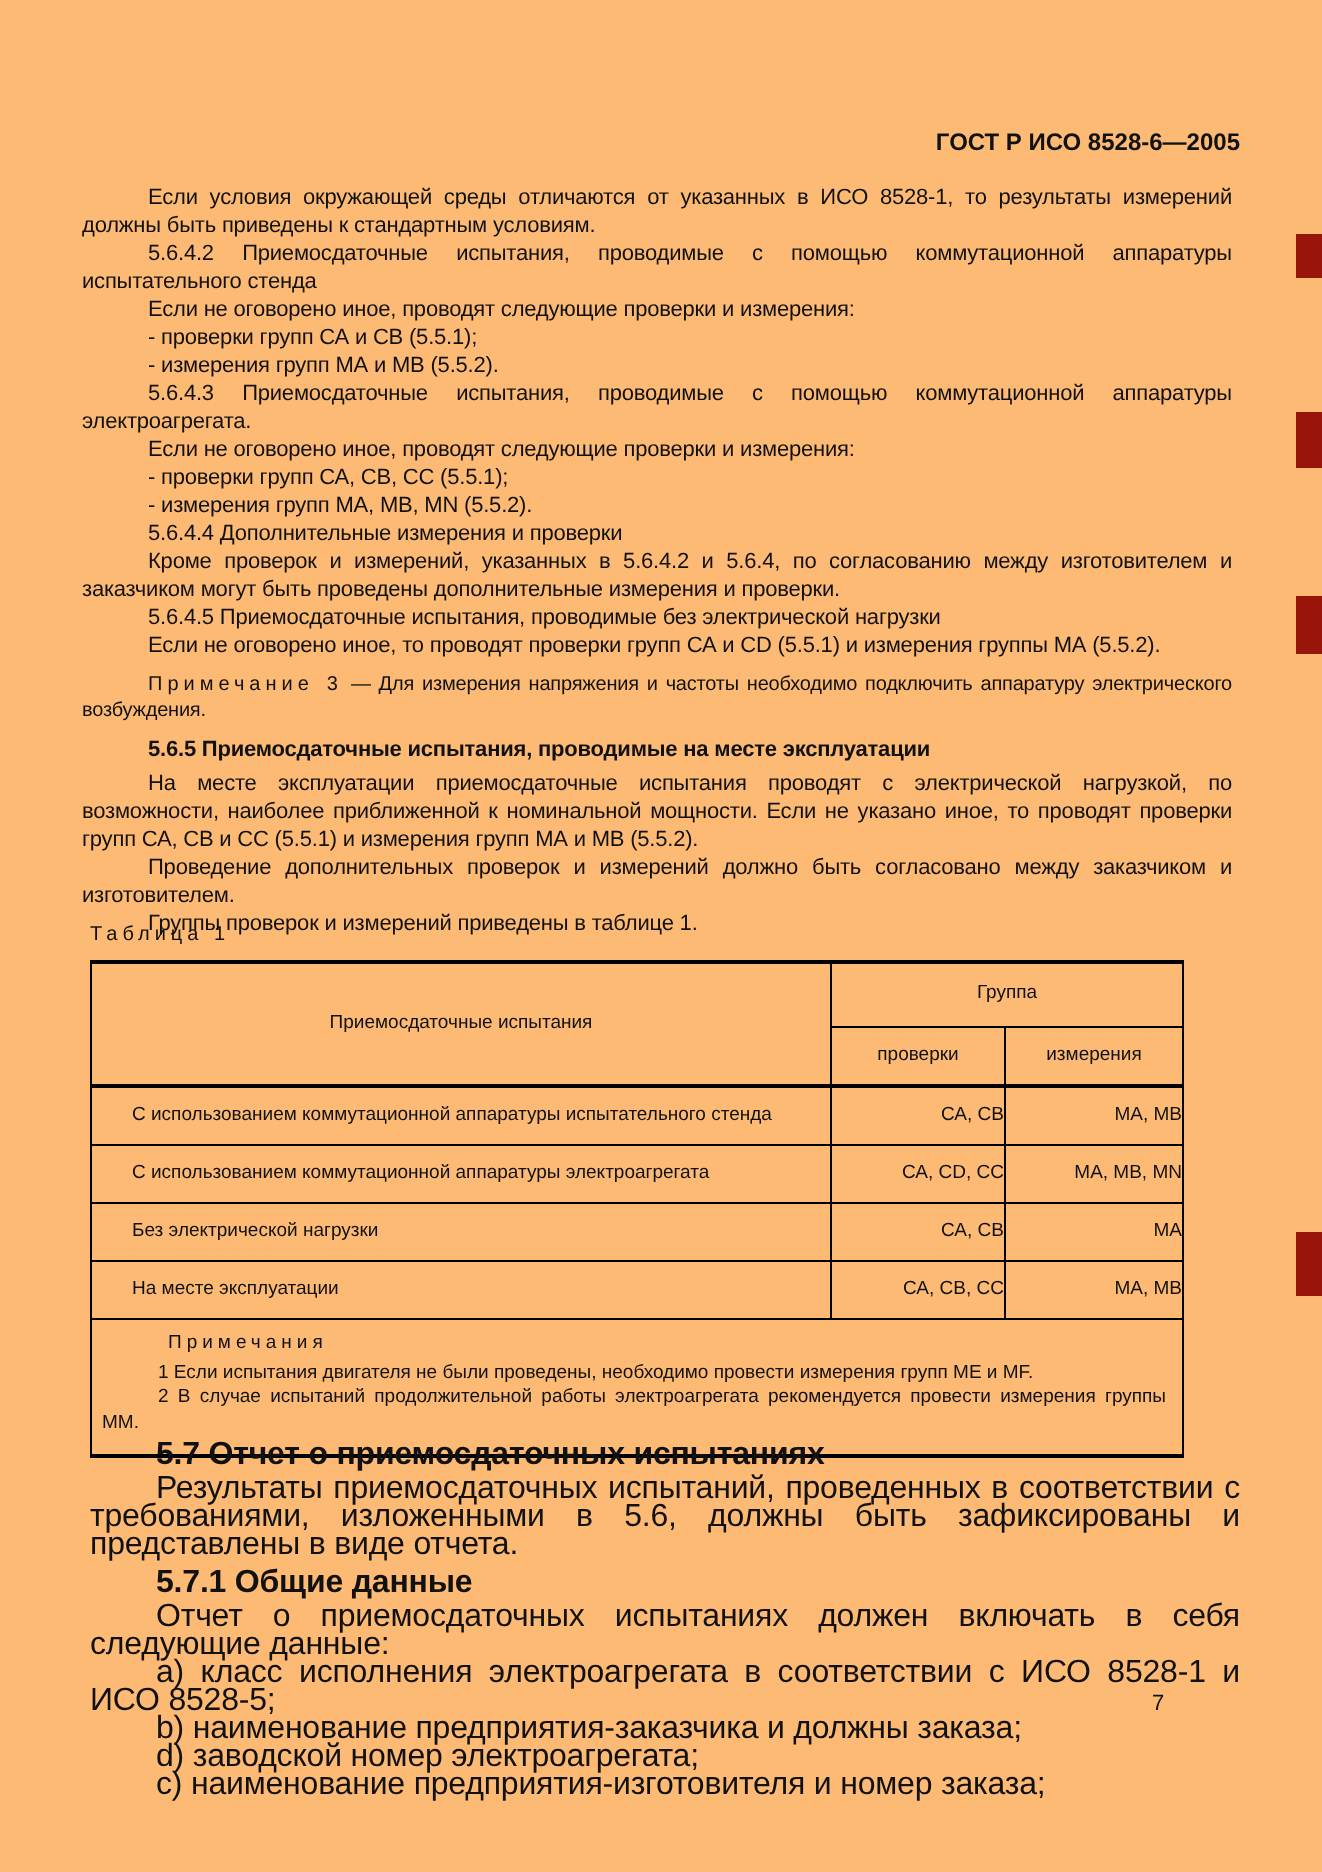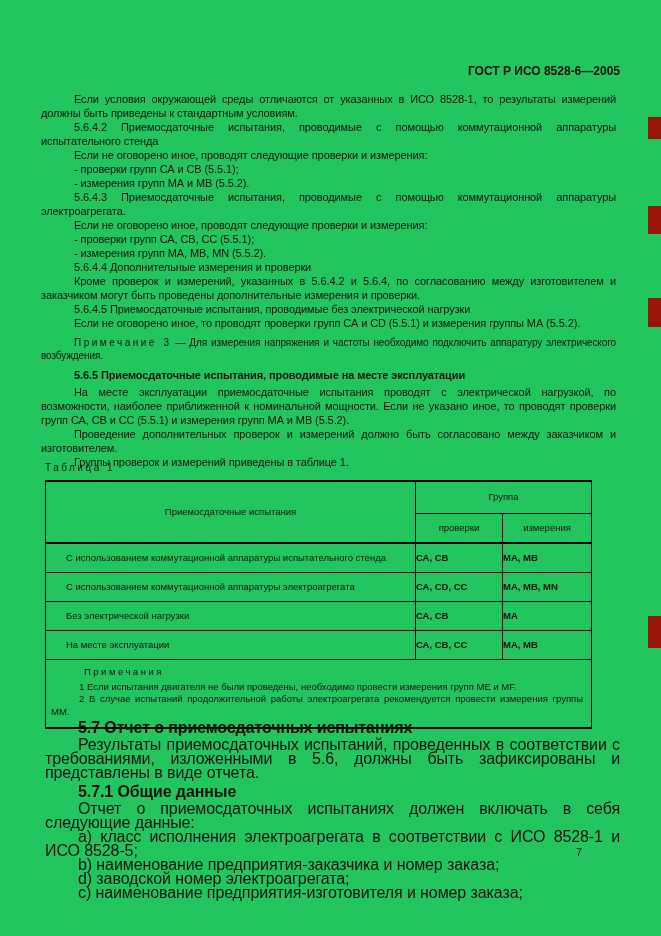--- a/index.html
+++ b/index.html
@@ -1,19 +1,19 @@
 <!DOCTYPE html>
 <html><head>
 <meta charset="utf-8">
 <style>
   * { margin:0; padding:0; box-sizing:border-box; }
   html,body { background:#888; }
   .page {
     position:relative; width:661px; height:936px; margin:0 auto;
-    background:#22c55e; color:#111; overflow:hidden;
+    background:#fdba74; color:#111; overflow:hidden;
     font-family:"Liberation Sans", sans-serif;
   }
   .doc-code {
     position:absolute; top:64px; left:45px; width:575px;
     text-align:right; font-weight:bold; font-size:12px; letter-spacing:0;
   }
   .content {
     position:absolute; left:41px; top:92px; width:575px;
     font-size:11px; line-height:14px; letter-spacing:-0.1px; text-align:justify;
   }
@@ -27,21 +27,21 @@
     border-collapse:collapse; width:546px; table-layout:fixed;
     font-size:9.5px; line-height:12px;
     border-top:2px solid #000; border-bottom:2px solid #000;
     border-left:1.5px solid #000; border-right:1.5px solid #000;
   }
   table.gost td { border:1px solid #000; vertical-align:middle; }
   .c1h { text-align:center; border-bottom:2px solid #000 !important; }
   .gh  { height:32px; text-align:center; }
   .sh  { height:30px; text-align:center; border-bottom:2px solid #000 !important; }
   .rname { height:29px; padding-left:20px; text-align:left; }
-  .rval  { text-align:left;font-weight:bold; }
+  .rval  { text-align:right; }
   .notes-cell { padding:6px 8px 9px 5px; }
   .notes-title { margin-left:33px; letter-spacing:2.5px; margin-bottom:3px; font-size:9.5px; }
   .tnote { text-indent:28px; text-align:justify; font-size:9.5px; line-height:12.5px; }
   .sec57 {
     position:absolute; left:45px; top:716px; width:575px;
     font-size:16px; line-height:14px; letter-spacing:-0.1px; text-align:justify;
   }
   .page-num { position:absolute; top:846px; left:576px; font-size:11px; }
   .red-mark { position:absolute; left:648px; width:13px; background:#9a1509; }
   .mark1 { top:117px; height:22px; }
@@ -124,21 +124,21 @@
       </tbody>
     </table>
   </div>
 
   <div class="sec57">
     <p class="bold-head">5.7 Отчет о приемосдаточных испытаниях</p>
     <p class="p">Результаты приемосдаточных испытаний, проведенных в соответствии с требованиями, изложенными в 5.6, должны быть зафиксированы и представлены в виде отчета.</p>
     <p class="bold-head">5.7.1 Общие данные</p>
     <p class="p">Отчет о приемосдаточных испытаниях должен включать в себя следующие данные:</p>
     <p class="p">а) класс исполнения электроагрегата в соответствии с ИСО 8528-1 и ИСО 8528-5;</p>
-    <p class="p">b) наименование предприятия-заказчика и номер заказа;</p>
+    <p class="p">b) наименование предприятия-заказчика и должны заказа;</p>
     <p class="p">d) заводской номер электроагрегата;</p>
     <p class="p">c) наименование предприятия-изготовителя и номер заказа;</p>
   </div>
 
   <div class="page-num">7</div>
 
   <div class="red-mark mark1"></div>
   <div class="red-mark mark2"></div>
   <div class="red-mark mark3"></div>
   <div class="red-mark mark4"></div>

